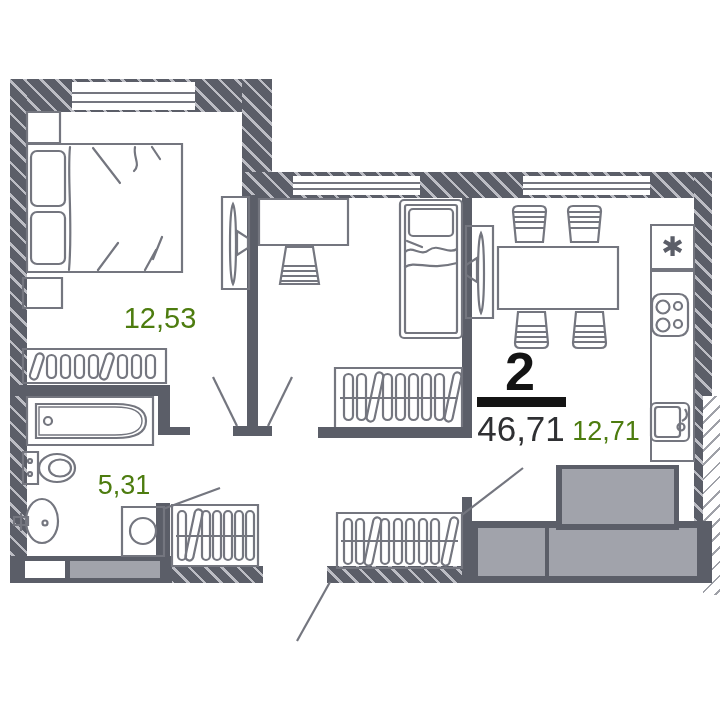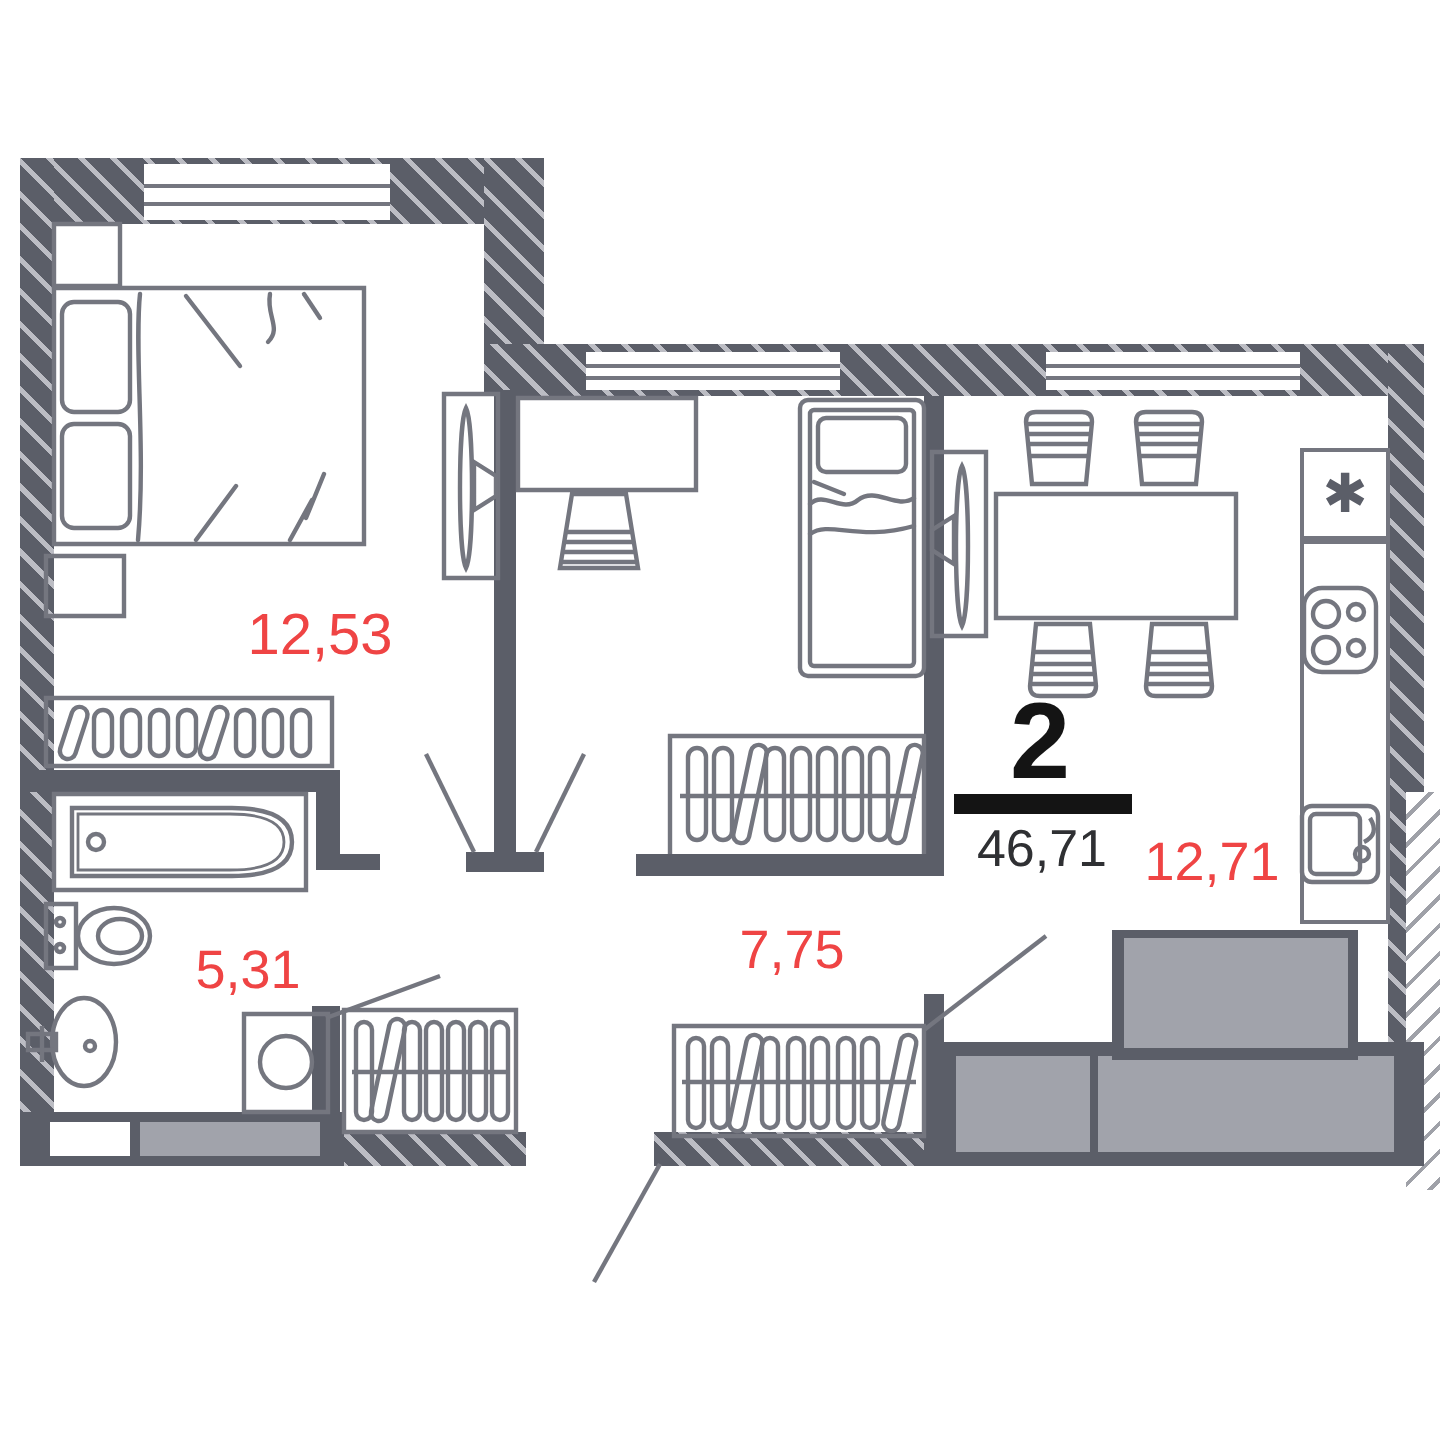--- a/index.html
+++ b/index.html
@@ -13,24 +13,24 @@
   .gray{background:#a1a3ab;}
   .whitebox{background:#ffffff;}
   
   .lh{background:repeating-linear-gradient(135deg,#ffffff 0,#ffffff 8px,#9fa1a8 8px,#9fa1a8 10px);}
   .win{background:#fff;}
   .win .ln{position:absolute;left:0;right:0;height:2px;background:#74767f;}
   .counter{background:#fff;border:2px solid #74767f;box-sizing:border-box;}
   .fridge{background:#fff;border:2px solid #74767f;box-sizing:border-box;
           display:flex;align-items:center;justify-content:center;
           color:#5b5e68;font-size:27px;}
-  .lbl{position:absolute;color:#ef4444;text-align:center;white-space:nowrap;}
+  .lbl{position:absolute;color:#4d7c0f;text-align:center;white-space:nowrap;}
   .fs29{font-size:29px;} .fs27{font-size:27px;}
   .typ{font-size:54px;font-weight:bold;color:#141414;}
-  .tot{font-size:26px;color:#2f3033;}
+  .tot{font-size:35px;color:#2f3033;}
   .rule{background:#141414;}
   svg{position:absolute;left:0;top:0;pointer-events:none;}
   svg *{vector-effect:non-scaling-stroke;}
 </style>
 </head>
 <body>
 
 <div id="plan">
 
   <div class="abs wh" style="left:10px;top:79px;width:262px;height:33px;"></div>
@@ -75,21 +75,20 @@
     <div class="ln" style="top:12px;"></div>
   </div>
 
   <div class="abs fridge" style="left:650px;top:224px;width:45px;height:46px;">
     <span>✱</span>
   </div>
   <div class="abs counter" style="left:650px;top:270px;width:45px;height:192px;"></div>
 
   <div class="lbl fs29" style="left:100px;top:302px;width:120px;">12,53</div>
   <div class="lbl fs27" style="left:64px;top:470px;width:120px;">5,31</div>
-  <div class="lbl fs27" style="left:336px;top:460px;width:120px;">7,75</div>
   <div class="lbl fs27" style="left:546px;top:416px;width:120px;">12,71</div>
 
   <div class="lbl typ" style="left:470px;top:340px;width:100px;">2</div>
   <div class="abs rule" style="left:477px;top:397px;width:89px;height:10px;"></div>
   <div class="lbl tot" style="left:468px;top:409px;width:106px;">46,71</div>
 
   <svg width="720" height="720" viewBox="0 0 720 720" fill="none" stroke="#74767f" stroke-width="2.2">
 
     <g>
       <rect x="27" y="112" width="33" height="31"></rect>

